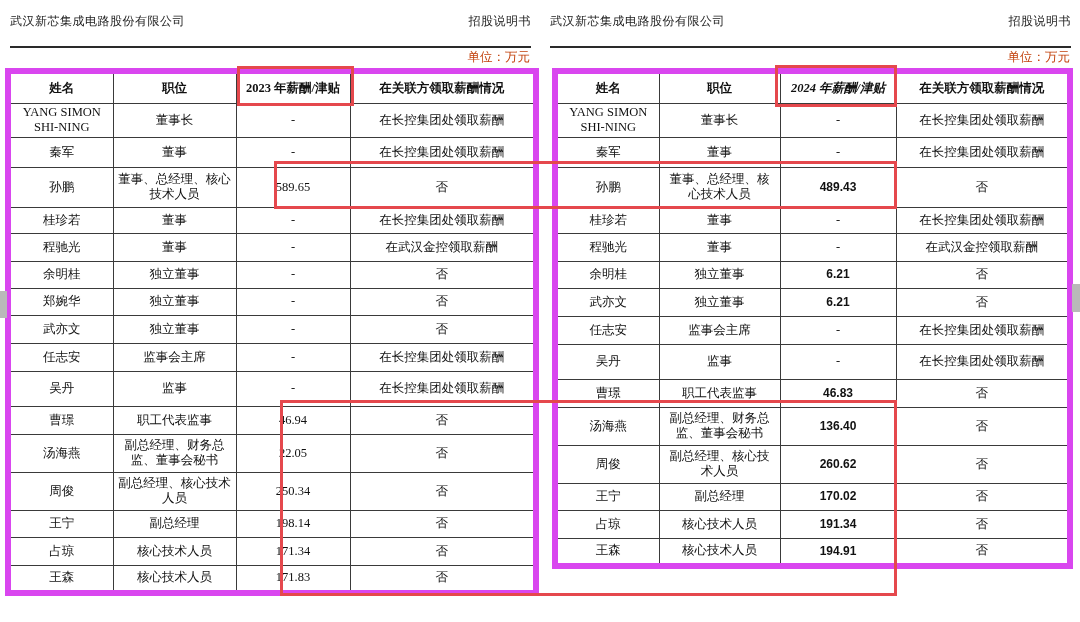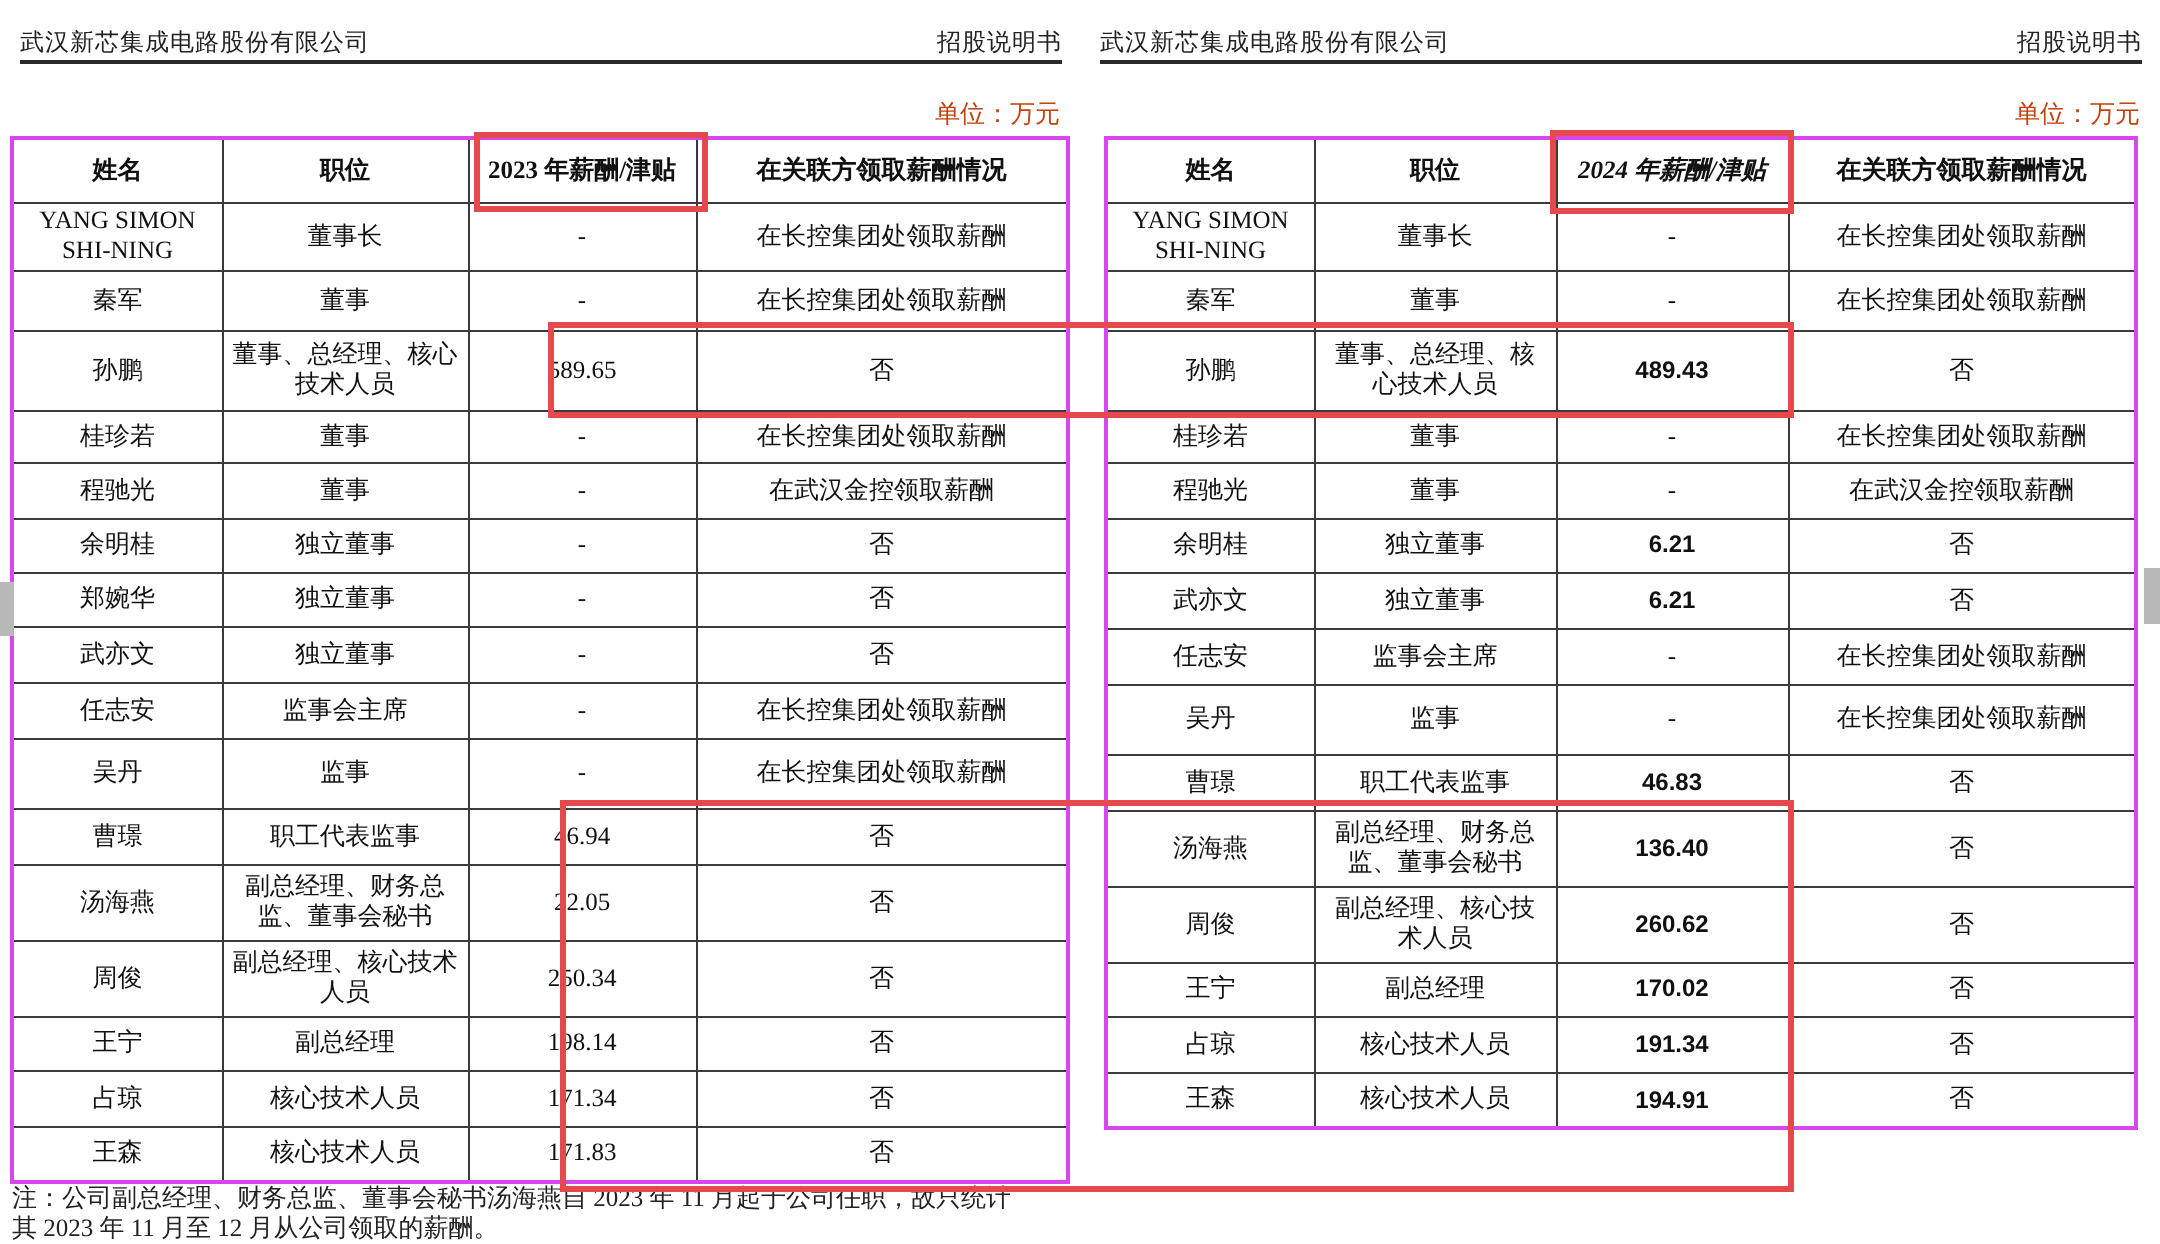--- a/index.html
+++ b/index.html
@@ -8,35 +8,35 @@
     font-family:"Liberation Serif","DejaVu Serif",serif;color:#1a1a1a;
   }
   .page{position:absolute;top:0;height:622px;background:#fff;}
   #page-left{left:0;width:540px;}
   #page-right{left:540px;width:540px;}
 
   .doc-header{
     position:absolute;top:13px;left:10px;right:9px;
     display:flex;justify-content:space-between;align-items:flex-end;
     font-size:12px;letter-spacing:.5px;color:#222;
-    border-bottom:2px solid #2a2a2a;padding-bottom:0;
+    border-bottom:2px solid #2a2a2a;padding-bottom:16px;
   }
   .unit-label{position:absolute;top:49px;right:10px;font-size:12.5px;color:#c2410c;}
 
   table.comp-table{
     position:absolute;top:68px;border-collapse:collapse;table-layout:fixed;
     font-size:12.5px;color:#111;
   }
   #page-left  table.comp-table{left:5px;}
   #page-right table.comp-table{left:12px;}
   table.comp-table th,table.comp-table td{
     border:1px solid #3a3a3a;text-align:center;vertical-align:middle;
     padding:1px 4px;line-height:1.18;overflow:hidden;
   }
-  table.comp-table{border:2px solid #d946ef;}
+  table.comp-table{border:6px solid #d946ef;}
   table.comp-table th{font-size:12.5px;font-weight:bold;padding:4px 2px;}
   #page-right th:nth-child(3){font-style:italic;}
   td.num{text-align:right;padding-right:9px;}
   td.num.bold-num{font-weight:bold;font-family:"Liberation Sans","DejaVu Sans",sans-serif;font-size:12px;margin-top:20px;}
   td.rel{font-size:12.5px;}
 
   .doc-note{position:absolute;top:592px;left:6px;width:530px;font-size:12.5px;line-height:15px;color:#222;}
 
   .red-box{position:absolute;border:3px solid #e5484d;z-index:6;pointer-events:none;background:transparent;}
   .scroll-thumb{position:absolute;background:#b9b9b9;z-index:7;}
@@ -157,24 +157,20 @@
           <td class="rel">否</td>
         </tr>
         <tr style="height: 28px;">
           <td>王森</td>
           <td>核心技术人员</td>
           <td class="num">171.83</td>
           <td class="rel">否</td>
         </tr>
       </tbody>
     </table>
-  <div class="doc-note">
-      <div>注：公司副总经理、财务总监、董事会秘书汤海燕自 2023 年 11 月起于公司任职，故只统计</div>
-      <div>其 2023 年 11 月至 12 月从公司领取的薪酬。</div>
-    </div>
 </div>
 
 <div class="page" id="page-right">
   <div class="doc-header">
     <span>武汉新芯集成电路股份有限公司</span>
     <span>招股说明书</span>
   </div>
   <div class="unit-label">单位：万元</div>
   <table class="comp-table">
       <colgroup>

